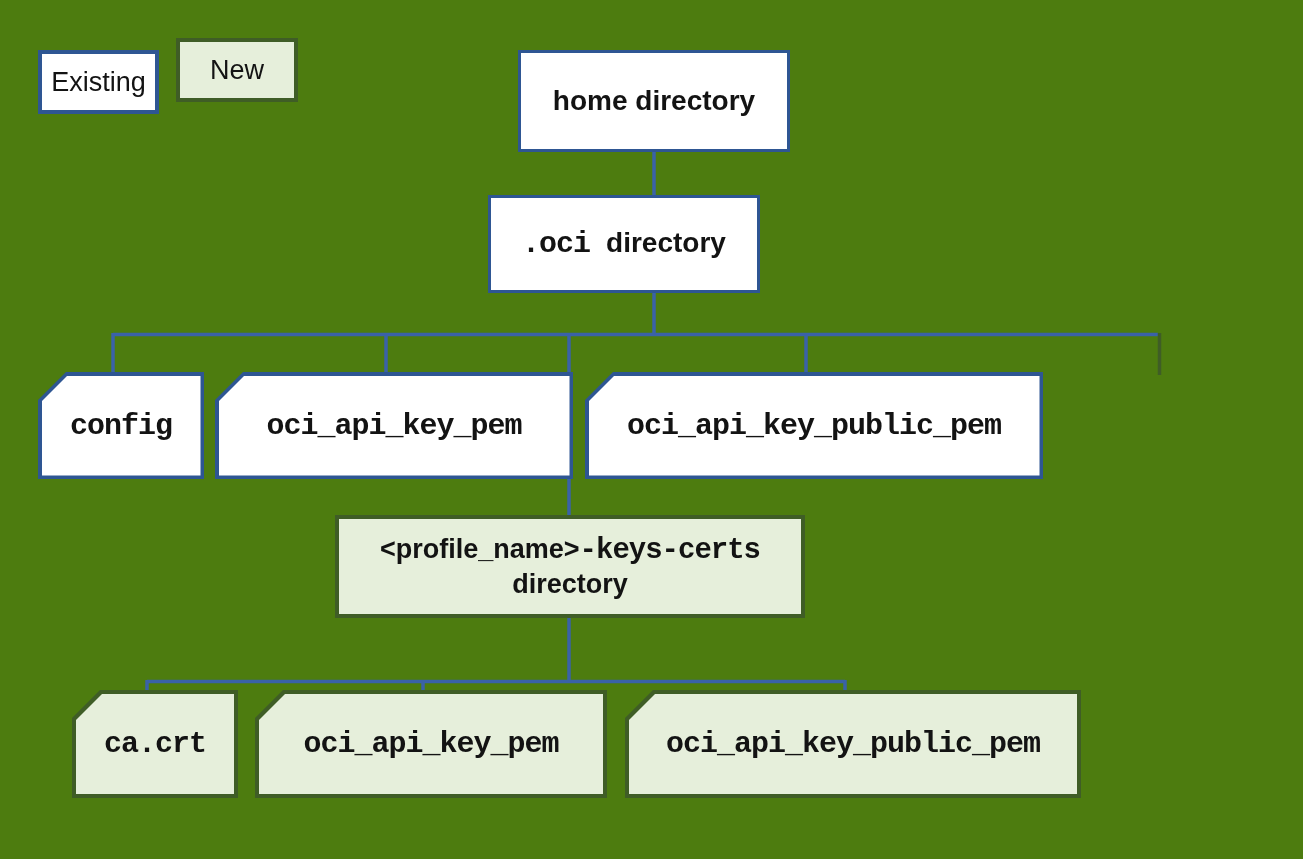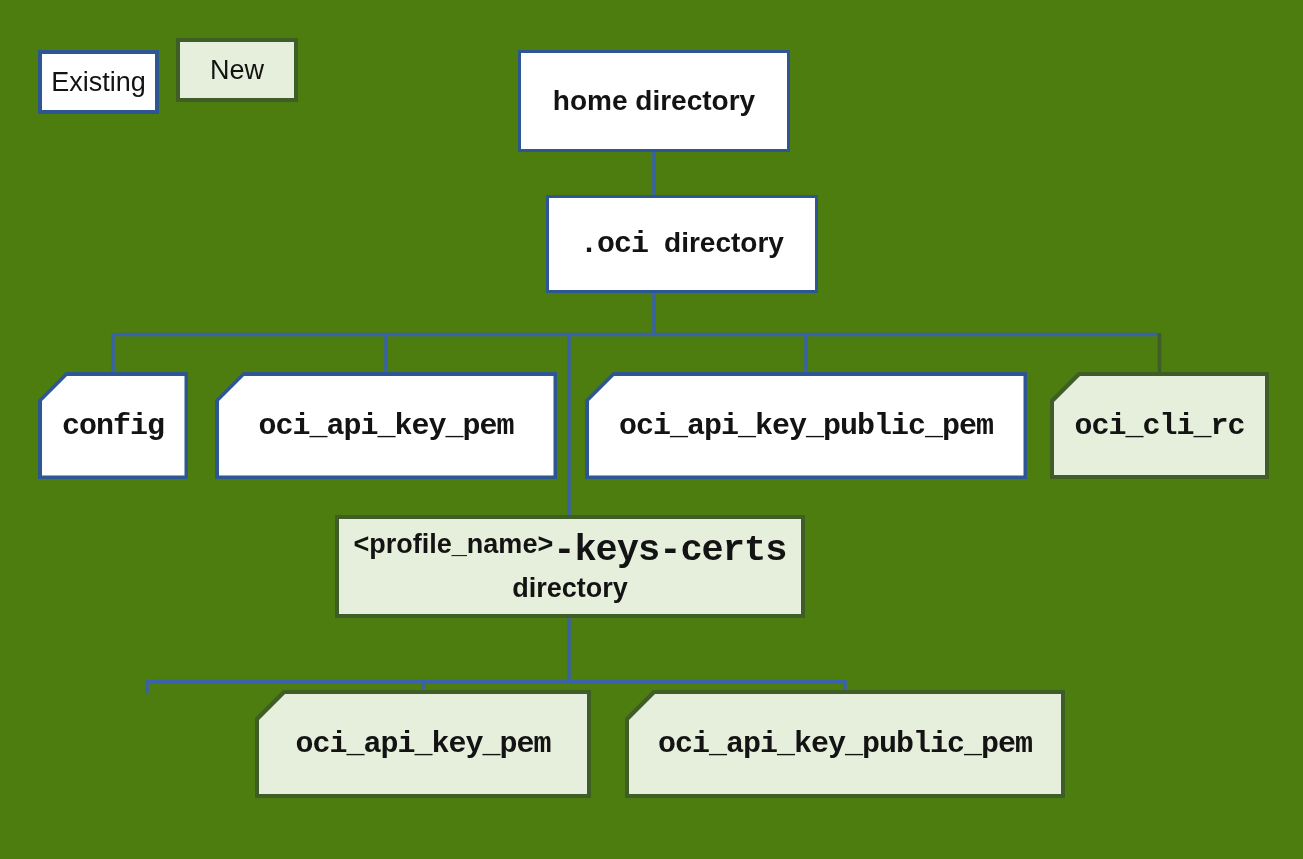--- a/index.html
+++ b/index.html
@@ -13,33 +13,33 @@
   #wires{position:absolute;left:0;top:0;z-index:0;}
   .line-blue{stroke:var(--line);stroke-width:3.5;fill:none;}
   .line-green{stroke:var(--green);stroke-width:3.5;fill:none;}
 
   .box{position:absolute;z-index:1;box-sizing:border-box;background:#fff;
        border:3.5px solid var(--blue);
        display:flex;flex-direction:column;align-items:center;justify-content:center;}
   .box.new{border:4px solid var(--green);background:var(--greenfill);}
 
   .file{position:absolute;z-index:1;
-        clip-path:polygon(28px 0,100% 0,100% 100%,0 100%,0 28px);}
+        clip-path:polygon(28px 0,100% 0,100% 100%,0 100%,0 28px);padding-left:16px;}
   .file.existing{background:var(--blue);}
   .file.new{background:var(--green);}
   .file-inner{position:absolute;inset:3.5px;background:#fff;
         clip-path:polygon(26px 0,100% 0,100% 100%,0 100%,0 26px);
         display:flex;align-items:center;justify-content:center;}
   .file.new .file-inner{background:var(--greenfill);inset:4px;}
 
   .sans{font-family:"Liberation Sans",sans-serif;font-size:28px;color:#131313;font-weight:bold;}
   .mono{font-family:"Liberation Mono","DejaVu Sans Mono",monospace;
         font-weight:bold;font-size:30px;color:#131313;letter-spacing:-1px;}
   .legend-text{font-family:"Liberation Sans",sans-serif;font-size:27px;color:#131313;}
-  .profile-line1 .mono{font-size:37px;}
+  .profile-line1 .mono{font-size:29px;}
   .profile-line1 .sans{font-size:27px;}
   .profile-line2{font-size:27px;margin-top:2px;}
   .gap-left{margin-left:16px;}
 </style>
 </head>
 <body>
 
 <div id="canvas">
 
   <svg id="wires" width="1303" height="859" viewBox="0 0 1303 859">
@@ -63,21 +63,21 @@
     <span class="legend-text">Existing</span>
   </div>
   <div class="box new" style="left:176px;top:38px;width:122px;height:64px">
     <span class="legend-text">New</span>
   </div>
 
   <div class="box" style="left:518px;top:50px;width:272px;height:102px">
     <span class="sans">home directory</span>
   </div>
 
-  <div class="box" style="left:546px;top:195px;width:272px;height:98px">
+  <div class="box" style="left:488px;top:195px;width:272px;height:98px">
     <div style="display:flex;align-items:baseline;">
       <span class="mono">.oci</span>
       <span class="sans gap-left">directory</span>
     </div>
   </div>
 
   <div class="file existing" style="left:38px;top:372px;width:150px;height:107px">
     <div class="file-inner">
       <span class="mono">config</span>
     </div>
@@ -88,34 +88,34 @@
       <span class="mono">oci_api_key_pem</span>
     </div>
   </div>
 
   <div class="file existing" style="left:585px;top:372px;width:442px;height:107px">
     <div class="file-inner">
       <span class="mono">oci_api_key_public_pem</span>
     </div>
   </div>
 
-  <div class="file new" style="left:1050px;top:372px;width:219px;height:107px">
-    <div class="file-inner">
-      <span class="mono">oci_cli_rc</span>
-    </div>
-  </div>
 
   <div class="box new" style="left:335px;top:515px;width:470px;height:103px">
     <div class="profile-line1" style="display:flex;align-items:flex-start;">
       <span class="sans">&lt;profile_name&gt;</span>
         <span class="mono">-keys-certs</span>
     </div>
     <div class="sans profile-line2">directory</div>
   </div>
 
+  <div class="file new" style="left:72px;top:690px;width:150px;height:108px">
+    <div class="file-inner">
+      <span class="mono">ca.crt</span>
+    </div>
+  </div>
 
   <div class="file new" style="left:255px;top:690px;width:336px;height:108px">
     <div class="file-inner">
       <span class="mono">oci_api_key_pem</span>
     </div>
   </div>
 
   <div class="file new" style="left:625px;top:690px;width:440px;height:108px">
     <div class="file-inner">
       <span class="mono">oci_api_key_public_pem</span>

